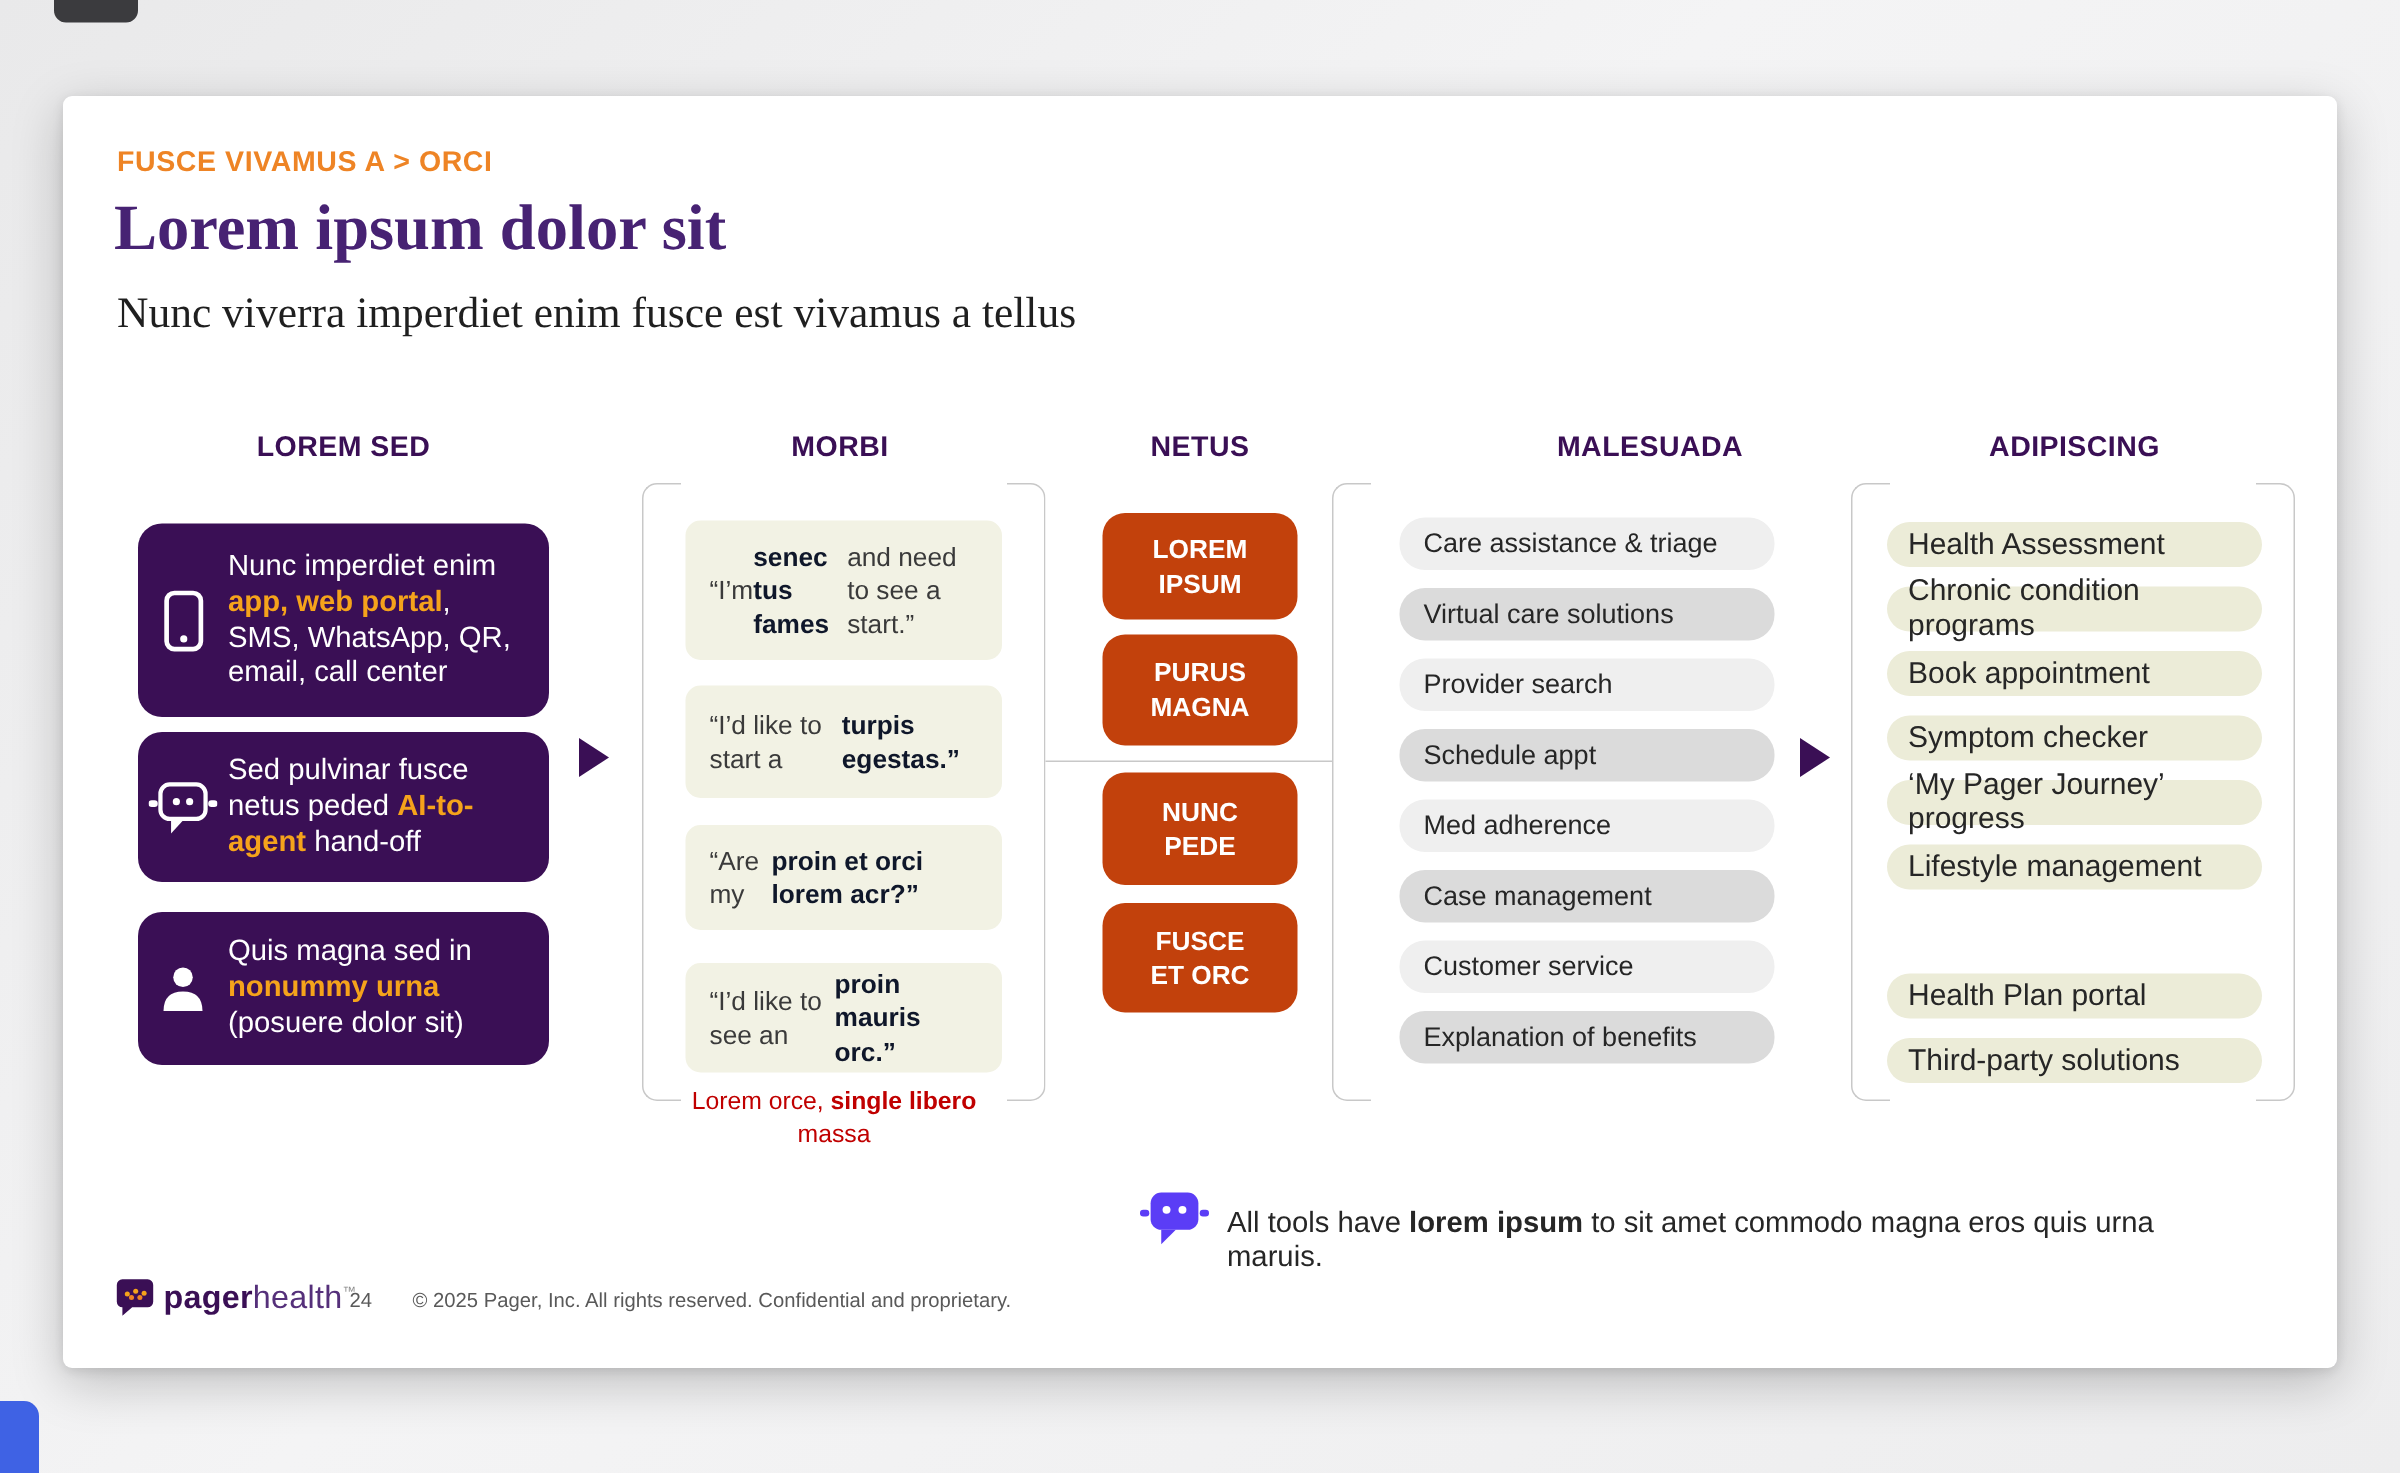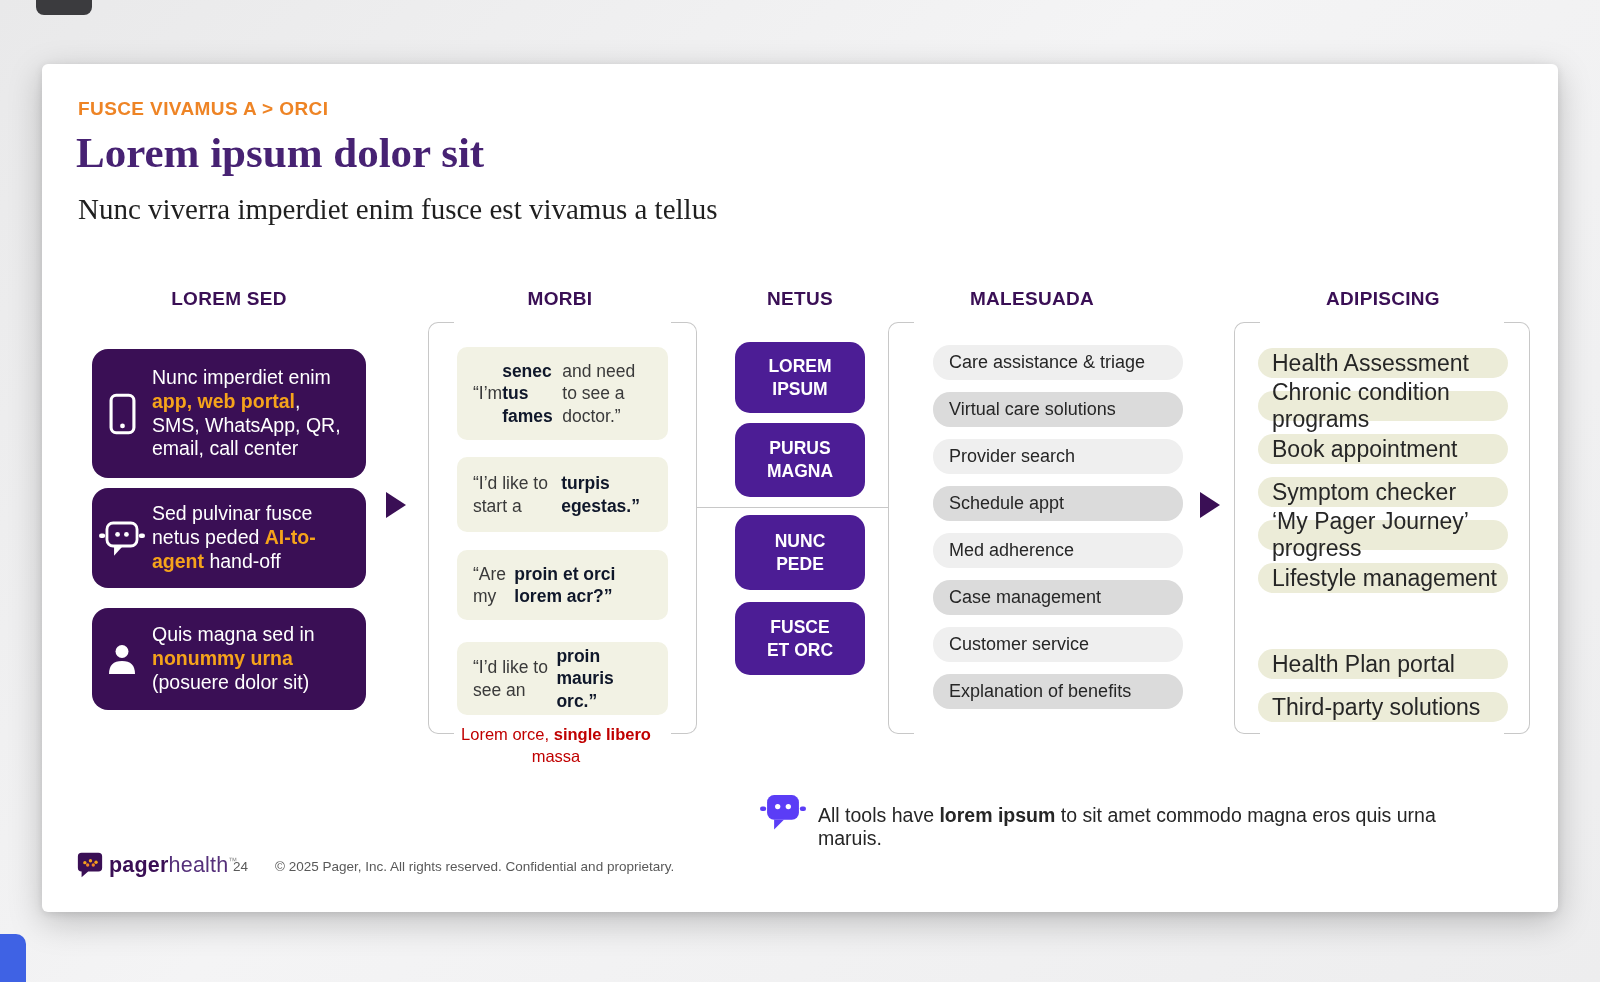--- a/index.html
+++ b/index.html
@@ -16,21 +16,21 @@
     box-shadow:0 10px 34px rgba(0,0,0,.22), 0 2px 8px rgba(0,0,0,.10);
   }
   .notch{position:absolute;left:36px;top:0;width:56px;height:15px;background:#3b3b3e;border-radius:0 0 8px 8px;}
   .bluecorner{position:absolute;left:0;top:934px;width:26px;height:48px;background:#3f62e4;border-radius:0 10px 0 0;}
 
   .eyebrow{position:absolute;left:78px;top:98px;font-size:19px;font-weight:700;letter-spacing:.4px;color:#ee8425;}
   .title{position:absolute;left:76px;top:128px;margin:0;font-family:"Liberation Serif",serif;font-weight:700;font-size:43px;color:#472273;}
   .subtitle{position:absolute;left:78px;top:193px;font-family:"Liberation Serif",serif;font-size:29px;color:#1f1f1f;}
 
   .colhead{position:absolute;top:288px;width:200px;text-align:center;font-size:19px;font-weight:700;letter-spacing:.3px;color:#3a0f55;}
-  .h-entry{left:129px;} .h-quotes{left:460px;} .h-engines{left:700px;} .h-services{left:932px;} .h-tools{left:1283px;}
+  .h-entry{left:129px;} .h-quotes{left:460px;} .h-engines{left:700px;} .h-services{left:1000px;} .h-tools{left:1283px;}
 
   
   .ebox{position:absolute;left:92px;width:274px;background:#3a0f55;border-radius:16px;display:flex;align-items:center;box-sizing:border-box;}
   .ebox .icn{flex:0 0 60px;display:flex;align-items:center;justify-content:center;}
   .ebox .etxt{flex:1;padding-right:14px;font-size:19.5px;line-height:1.23;color:#ffffff;}
   .ebox .etxt .hl{color:#f5a31b;font-weight:700;}
   .e1{top:349px;height:129px;} .e2{top:488px;height:100px;} .e3{top:608px;height:102px;}
 
   .arrow{position:absolute;width:0;height:0;border-left:20px solid #3a0f55;border-top:13px solid transparent;border-bottom:13px solid transparent;}
   .a1{left:386px;top:492px;} .a2{left:1200px;top:492px;}
@@ -45,30 +45,30 @@
   .connector{position:absolute;left:697px;top:507px;width:191px;height:0;border-top:1.6px solid #c8c8c8;}
 
   
   .quote{position:absolute;left:457px;width:211px;background:#f2f2e4;border-radius:10px;display:flex;align-items:center;box-sizing:border-box;padding:10px 16px;font-size:17.5px;line-height:1.28;color:#3a3a3a;}
   .quote .b{font-weight:700;color:#0f172a;}
   .q1{top:347px;height:93px;} .q2{top:457px;height:75px;} .q3{top:550px;height:70px;} .q4{top:642px;height:73px;}
   .caption{position:absolute;left:456px;top:724px;width:200px;text-align:center;font-size:16.5px;line-height:1.32;color:#c00000;}
   .caption .b{font-weight:700;}
 
   
-  .nbtn{position:absolute;left:735px;width:130px;background:#4c1d95;border-radius:15px;color:#fff;font-weight:700;font-size:17.5px;line-height:1.3;display:flex;align-items:center;justify-content:center;text-align:center;white-space:pre-line;box-sizing:border-box;padding:6px;}
+  .nbtn{position:absolute;left:735px;width:130px;background:#c2410c;border-radius:15px;color:#fff;font-weight:700;font-size:17.5px;line-height:1.3;display:flex;align-items:center;justify-content:center;text-align:center;white-space:pre-line;box-sizing:border-box;padding:6px;}
   .n1{top:342px;height:71px;} .n2{top:423px;height:74px;} .n3{top:515px;height:75px;} .n4{top:602px;height:73px;} .n5{top:683px;height:74px;}
 
   
   .svc{position:absolute;left:933px;width:250px;height:35px;border-radius:17px;display:flex;align-items:center;padding-left:16px;box-sizing:border-box;font-size:18px;color:#262626;}
   .svc:nth-of-type(odd){background:#dbdbdb;} .svc:nth-of-type(even){background:#efefef;}
   .s1{top:345px;} .s2{top:392px;} .s3{top:439px;} .s4{top:486px;} .s5{top:533px;} .s6{top:580px;} .s7{top:627px;} .s8{top:674px;}
 
   
-  .tool{position:absolute;left:1258px;width:250px;height:30px;border-radius:15px;background:#ececd8;display:flex;align-items:center;padding-left:14px;box-sizing:border-box;font-size:23px;color:#262626;}
+  .tool{position:absolute;left:1258px;width:250px;height:30px;border-radius:15px;background:#ececd8;display:flex;align-items:center;padding-left:14px;box-sizing:border-box;font-size:20px;color:#262626;}
   .t1{top:348px;} .t2{top:391px;} .t3{top:434px;} .t4{top:477px;} .t5{top:520px;} .t6{top:563px;} .t7{top:606px;} .t8{top:649px;} .t9{top:692px;}
 
   
   .note-icon{position:absolute;left:760px;top:790px;width:46px;height:42px;}
   .note-text{position:absolute;left:818px;top:804px;width:680px;font-size:19.5px;color:#262626;}
   .note-text .b{font-weight:700;}
 
   
   .logo-icon{position:absolute;left:76px;top:850px;width:28px;height:30px;}
   .brand{position:absolute;left:109px;top:853px;font-size:21.5px;letter-spacing:.2px;}
@@ -128,21 +128,21 @@
     <span class="etxt"><span>Quis magna sed in </span><span class="hl">nonummy urna</span><span> (posuere dolor sit)</span></span>
   </div>
 
   <div class="arrow a1"></div>
 
   <div class="brk bl morbi-bl"></div>
   <div class="brk br morbi-br"></div>
   <div class="quote q1">
       <span>“I’m </span>
       <span class="b">senec tus fames</span>
-      <span> and need to see a doctor.”</span>
+      <span> and need to see a start.”</span>
     </div>
   <div class="quote q2">
       <span>“I’d like to start a </span>
       <span class="b">turpis egestas.”</span>
     </div>
   <div class="quote q3">
       <span>“Are my </span>
       <span class="b">proin et orci lorem acr?”</span>
     </div>
   <div class="quote q4">

